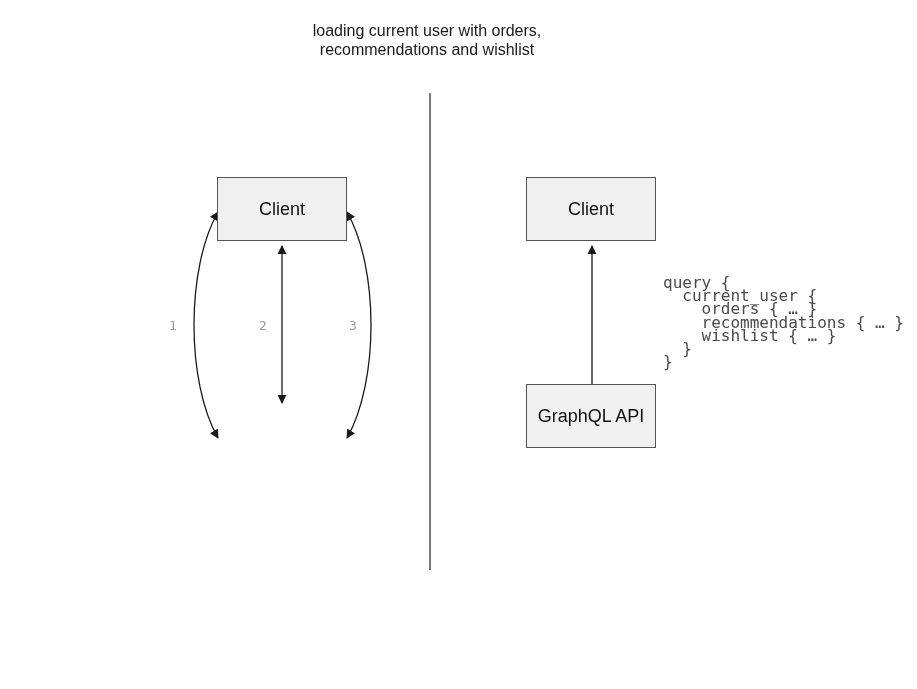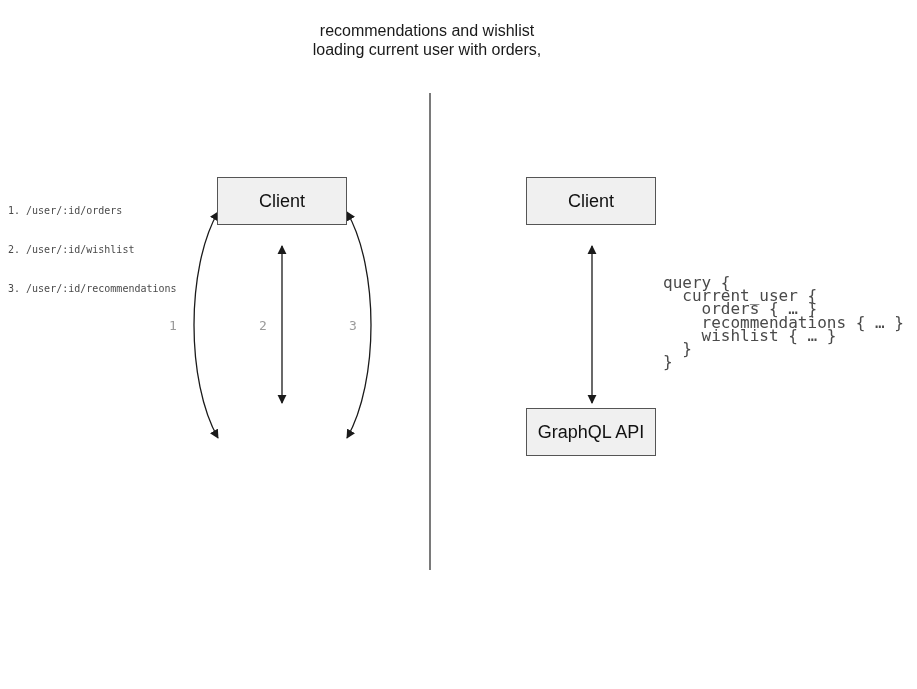--- a/index.html
+++ b/index.html
@@ -30,34 +30,34 @@
     position: absolute;
     left: 429px;
     top: 93px;
     width: 2px;
     height: 477px;
     background: #7a7a7a;
   }
   .node-box {
     position: absolute;
     width: 130px;
-    height: 48px;
+    height: 64px;
     background: #f0f0f0;
     border: 1.5px solid #555555;
     box-sizing: border-box;
     display: flex;
     align-items: center;
     justify-content: center;
     font-size: 18px;
     color: #111111;
   }
   .box-client-left  { left: 217px; top: 177px; }
   .box-rest-api     { left: 217px; top: 408px; }
   .box-client-right { left: 526px; top: 177px; }
-  .box-graphql-api  { left: 526px; top: 408px; }
+  .box-graphql-api  { left: 526px; top: 384px; }
 
   .arrows-layer {
     position: absolute;
     left: 0; top: 0;
     width: 917px;
     height: 689px;
   }
   .arrow-num {
     position: absolute;
     transform: translate(-50%, -50%);
@@ -89,47 +89,42 @@
     color: #4a4a4a;
     white-space: pre;
   }
 </style>
 </head>
 <body>
 
 <div class="canvas">
 
   <div class="title">
+    <div>loading current user with orders,</div>
     <div>recommendations and wishlist</div>
-    <div>loading current user with orders,</div>
   </div>
 
   <div class="divider"></div>
 
   <svg class="arrows-layer" width="917" height="689" viewBox="0 0 917 689">
     <defs>
       <marker id="ah" viewBox="0 0 10 10" refX="9" refY="5" markerWidth="7" markerHeight="7" orient="auto-start-reverse">
         <path d="M 0 0 L 10 5 L 0 10 z" fill="#1a1a1a"></path>
       </marker>
     </defs>
 
     <path d="M 218 212 C 186 268, 186 382, 218 438" fill="none" stroke="#1a1a1a" stroke-width="1.3" marker-start="url(#ah)" marker-end="url(#ah)"></path>
 
     <path d="M 282 246 L 282 403" fill="none" stroke="#1a1a1a" stroke-width="1.3" marker-start="url(#ah)" marker-end="url(#ah)"></path>
 
     <path d="M 347 212 C 379 268, 379 382, 347 438" fill="none" stroke="#1a1a1a" stroke-width="1.3" marker-start="url(#ah)" marker-end="url(#ah)"></path>
 
     <path d="M 592 246 L 592 403" fill="none" stroke="#1a1a1a" stroke-width="1.3" marker-start="url(#ah)" marker-end="url(#ah)"></path>
   </svg>
 
-  <div class="endpoint-list">
-    <div>1. /user/:id/orders</div>
-    <div>2. /user/:id/wishlist</div>
-    <div>3. /user/:id/recommendations</div>
-  </div>
 
   <div class="node-box box-client-left">
     <span>Client</span>
   </div>
 
   <div class="arrow-num num-1">1</div>
   <div class="arrow-num num-2">2</div>
   <div class="arrow-num num-3">3</div>
 
   <div class="node-box box-client-right">

